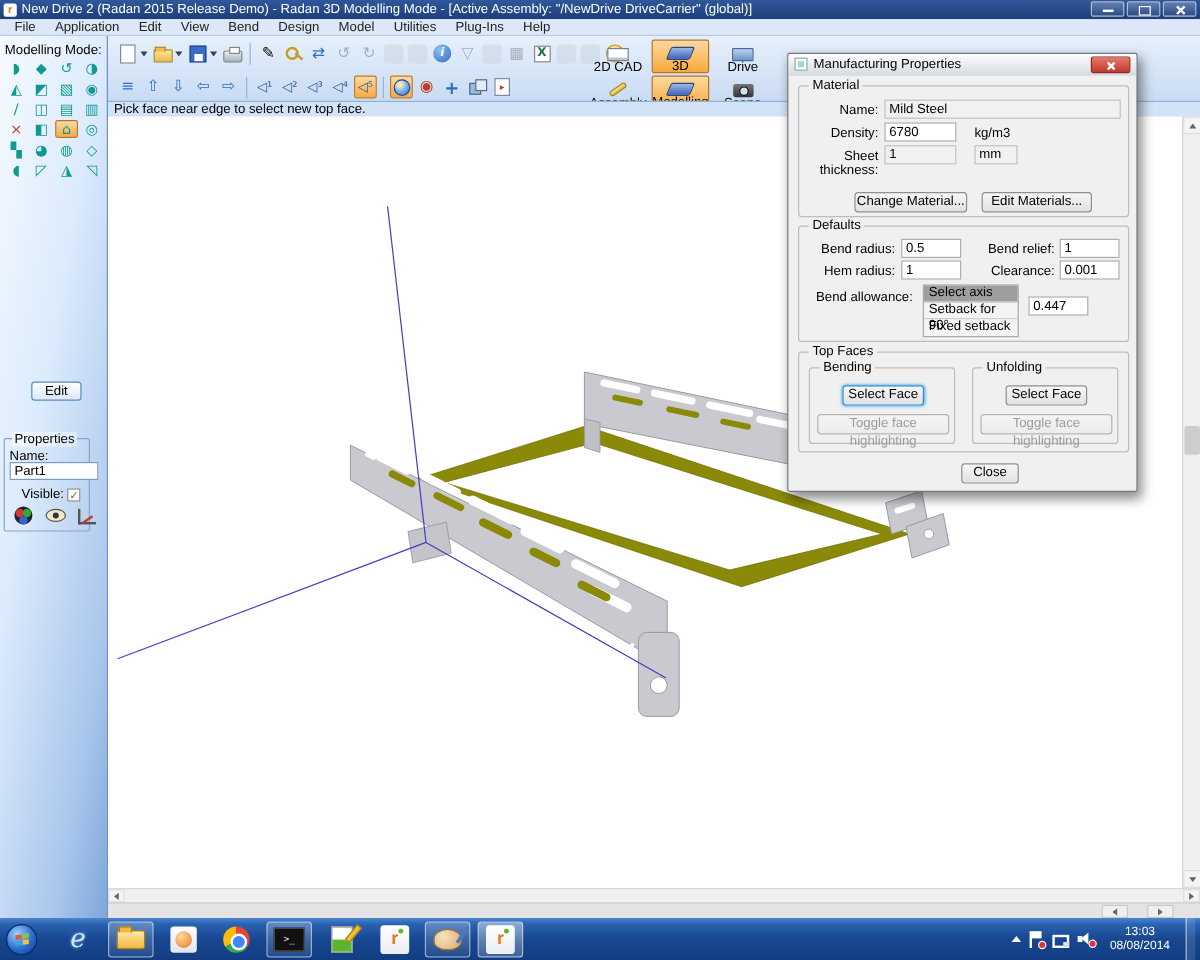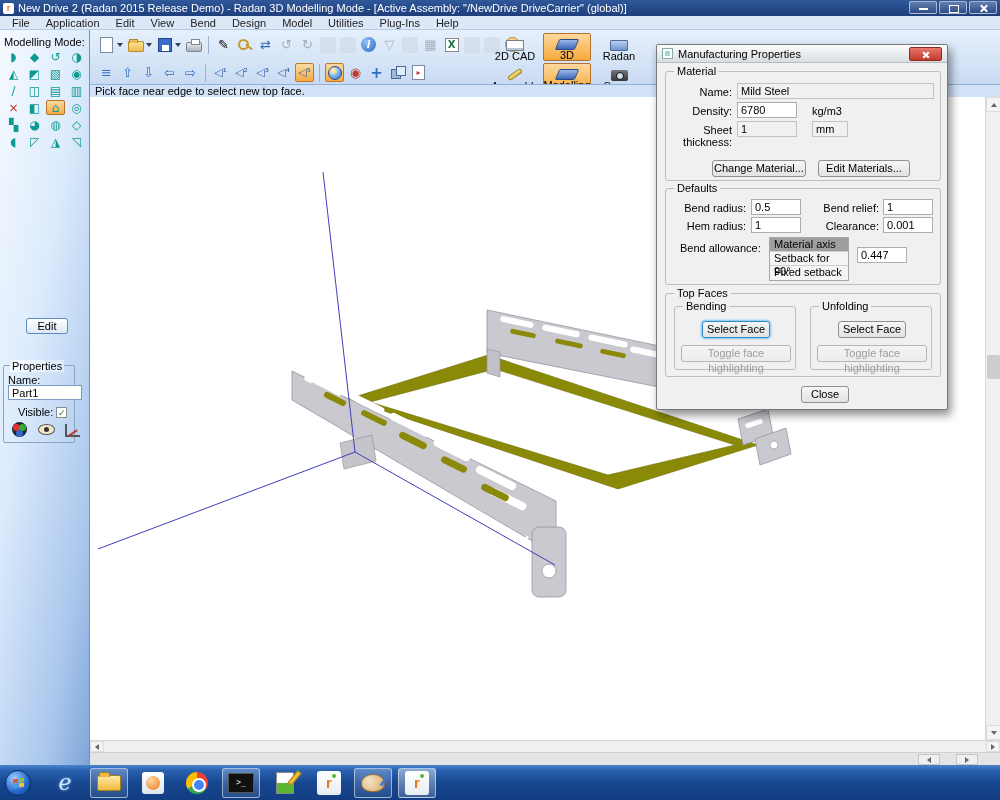--- a/index.html
+++ b/index.html
@@ -266,21 +266,21 @@
 <div class="mode-btn abs" style="left:491px; top:33px;">
   <span class="m-ic m-2dcad"></span>
   <span>2D CAD</span>
 </div>
 <div class="mode-btn on abs" style="left:543px; top:33px;">
   <span class="m-ic m-sheet"></span>
   <span>3D</span>
 </div>
 <div class="mode-btn abs" style="left:595px; top:33px;">
   <span class="m-ic m-part"></span>
-  <span>Radan</span>
+  <span>Drive</span>
 </div>
 <div class="mode-btn abs" style="left:491px; top:63px;">
   <span class="m-ic m-wrench"></span>
   <span>Assembly</span>
 </div>
 <div class="mode-btn on abs" style="left:543px; top:63px;">
   <span class="m-ic m-sheet"></span>
   <span>Modelling</span>
 </div>
 <div class="mode-btn abs" style="left:595px; top:63px;">
@@ -448,21 +448,21 @@
     <span class="lbl" style="left:0; top:13px; width:80px;">Bend radius:</span>
     <div class="fld" style="left:85px; top:10px; width:50px;">0.5</div>
     <span class="lbl" style="left:133px; top:13px; width:80px;">Bend relief:</span>
     <div class="fld" style="left:217px; top:10px; width:50px;">1</div>
     <span class="lbl" style="left:0; top:31px; width:80px;">Hem radius:</span>
     <div class="fld" style="left:85px; top:28px; width:50px;">1</div>
     <span class="lbl" style="left:133px; top:31px; width:80px;">Clearance:</span>
     <div class="fld" style="left:217px; top:28px; width:50px;">0.001</div>
     <span class="lbl" style="left:14px; top:53px; width:86px; text-align:left;">Bend allowance:</span>
     <div class="lb" style="left:103px; top:48px; width:80px;">
-      <div class="lb-item selected">Material axis</div>
+      <div class="lb-item selected">Select axis</div>
       <div class="lb-item">Setback for 90°</div>
       <div class="lb-item">Fixed setback</div>
     </div>
     <div class="fld" style="left:191px; top:58px; width:50px;">0.447</div>
   </div>
 
   <div class="grp" style="left:8px; top:248px; width:276px; height:84px;">
     <span class="grp-title">Top Faces</span>
     <div class="grp" style="left:8px; top:12px; width:122px; height:64px;">
       <span class="grp-title">Bending</span>
@@ -508,13 +508,28 @@
     </div>
   <div class="tb-slot">
       <span class="radan">r</span>
     </div>
   <div class="tb-slot framed">
       <span class="palette"></span>
     </div>
   <div class="tb-slot framed active">
       <span class="radan">r</span>
     </div>
+  <div id="tray">
+    <span class="tray-caret"></span>
+    <span class="tray-flag">
+        <span class="badge"></span>
+      </span>
+    <span class="tray-net"></span>
+    <span class="tray-vol">
+        <span class="badge"></span>
+      </span>
+    <div id="clock">
+      <div>13:03</div>
+      <div>08/08/2014</div>
+    </div>
+    <span id="show-desktop"></span>
+  </div>
 </div>
 
 </body></html>

